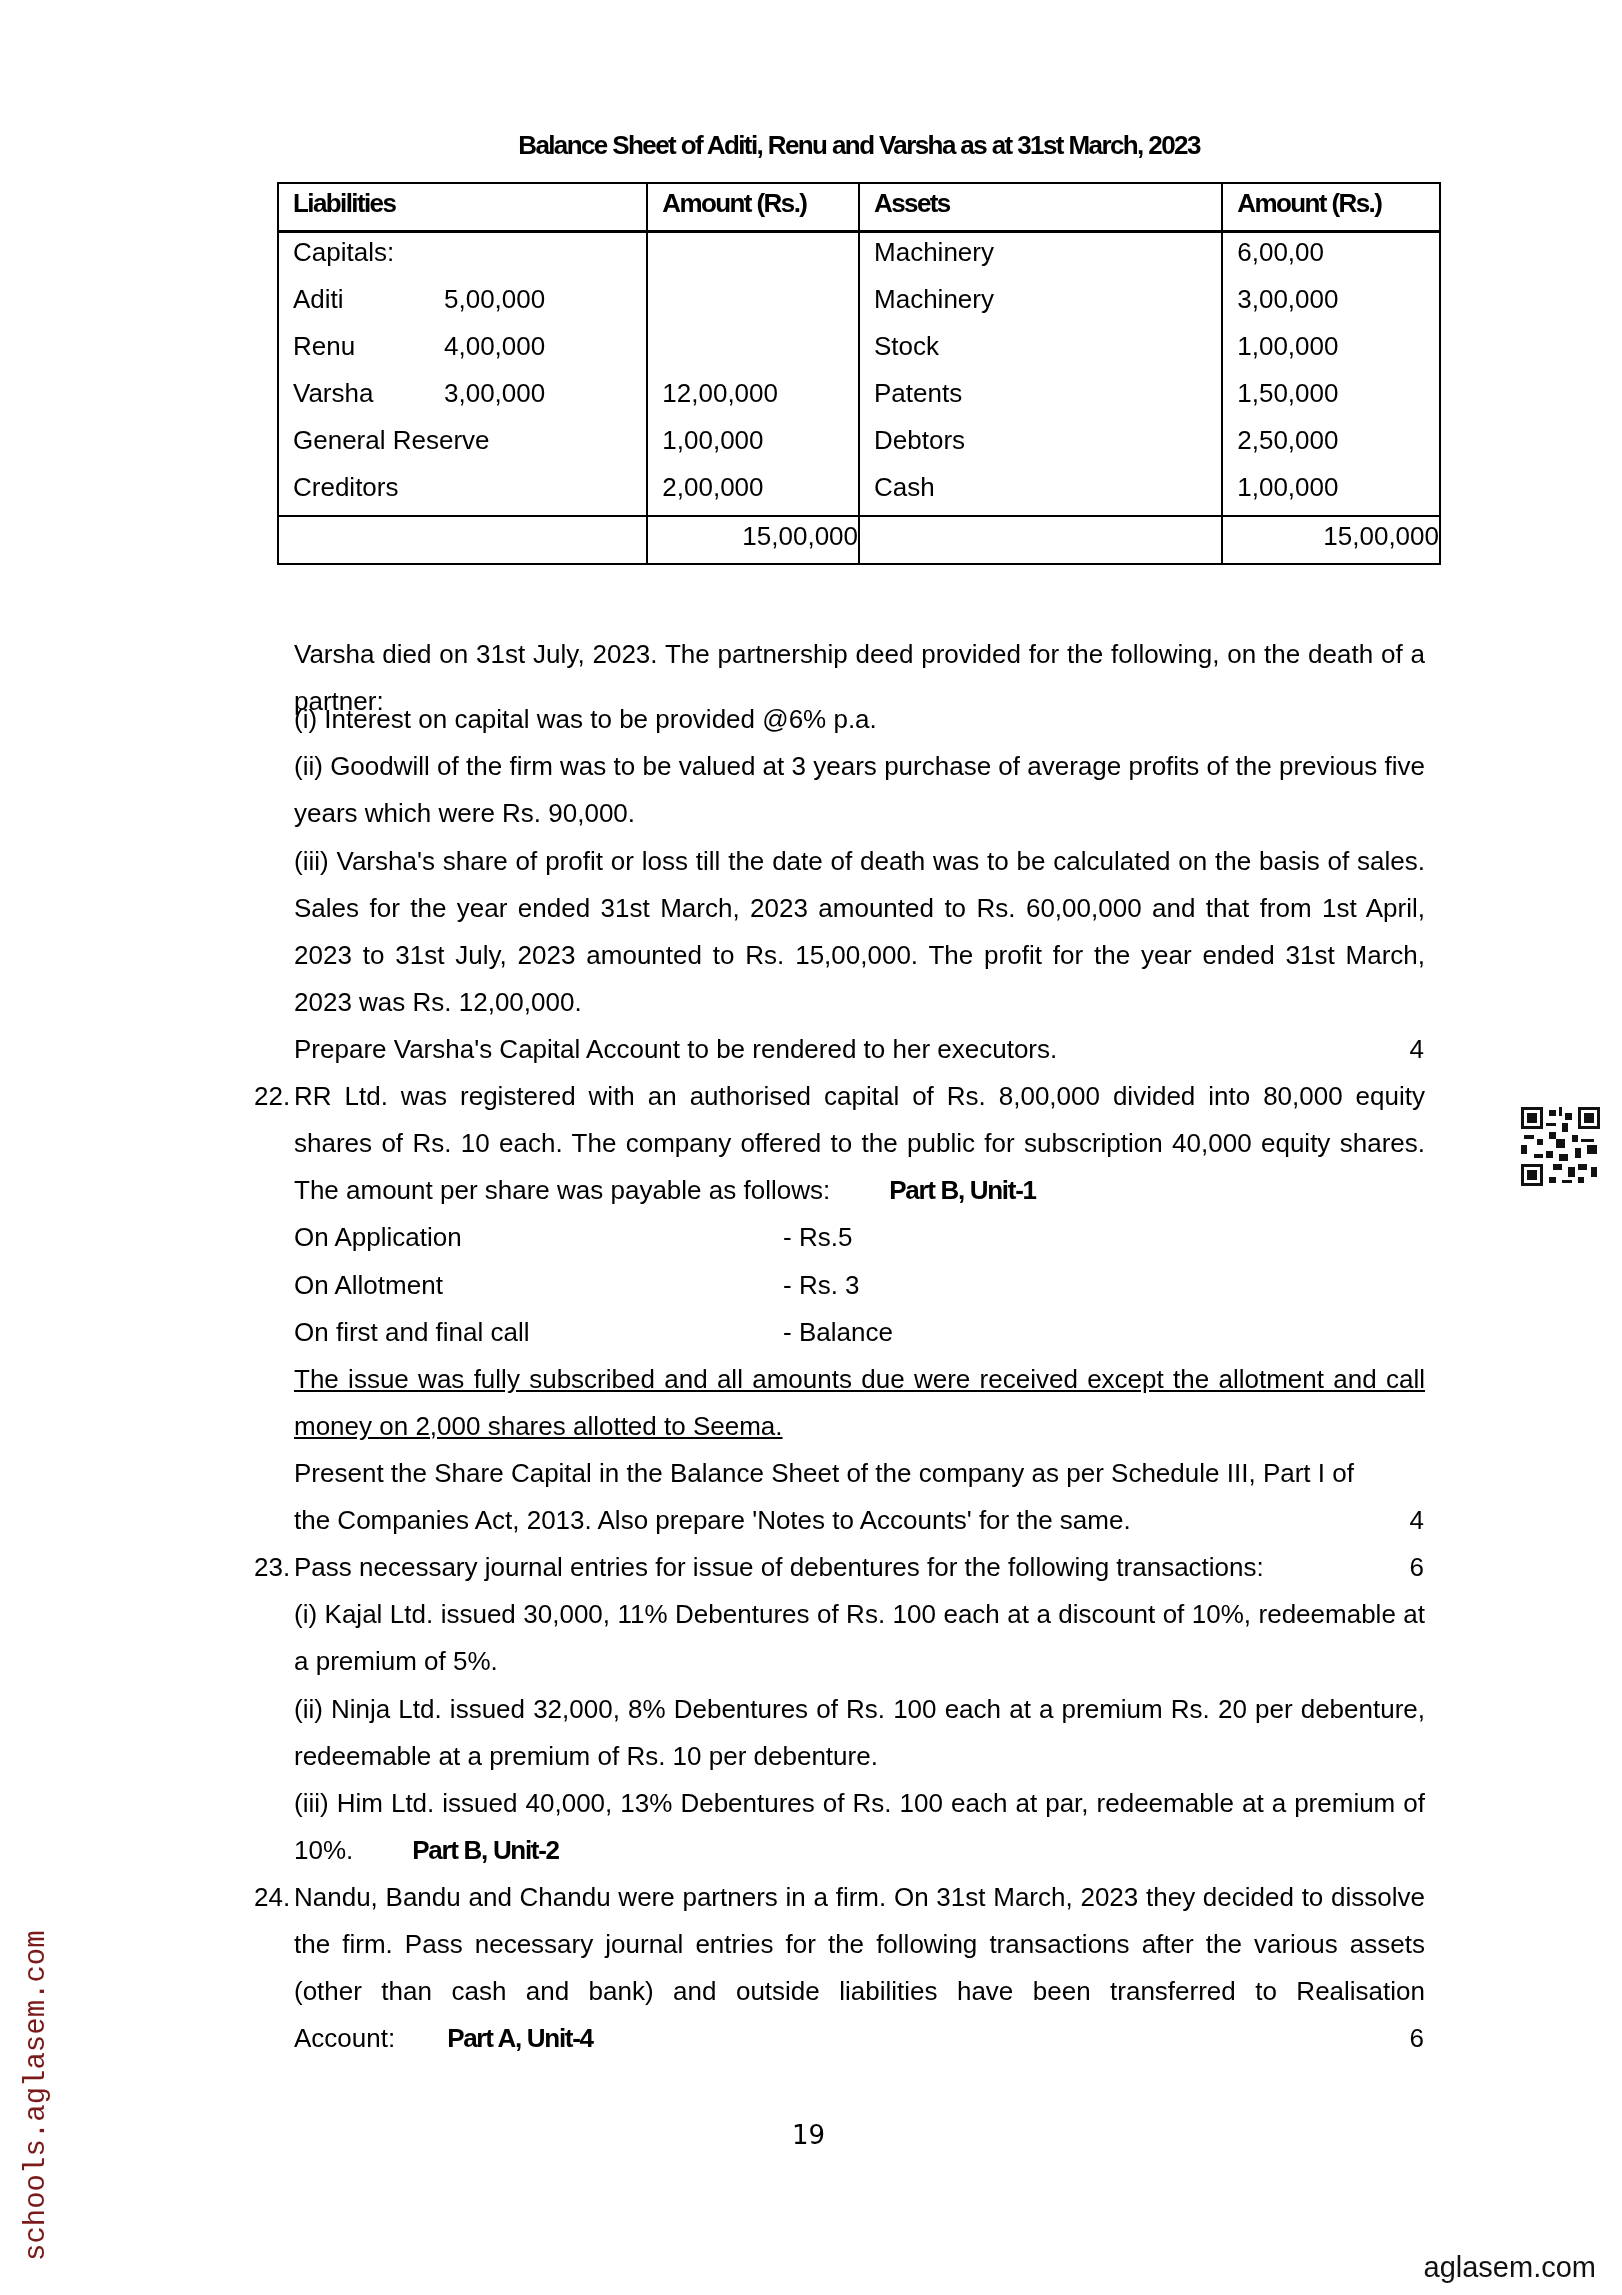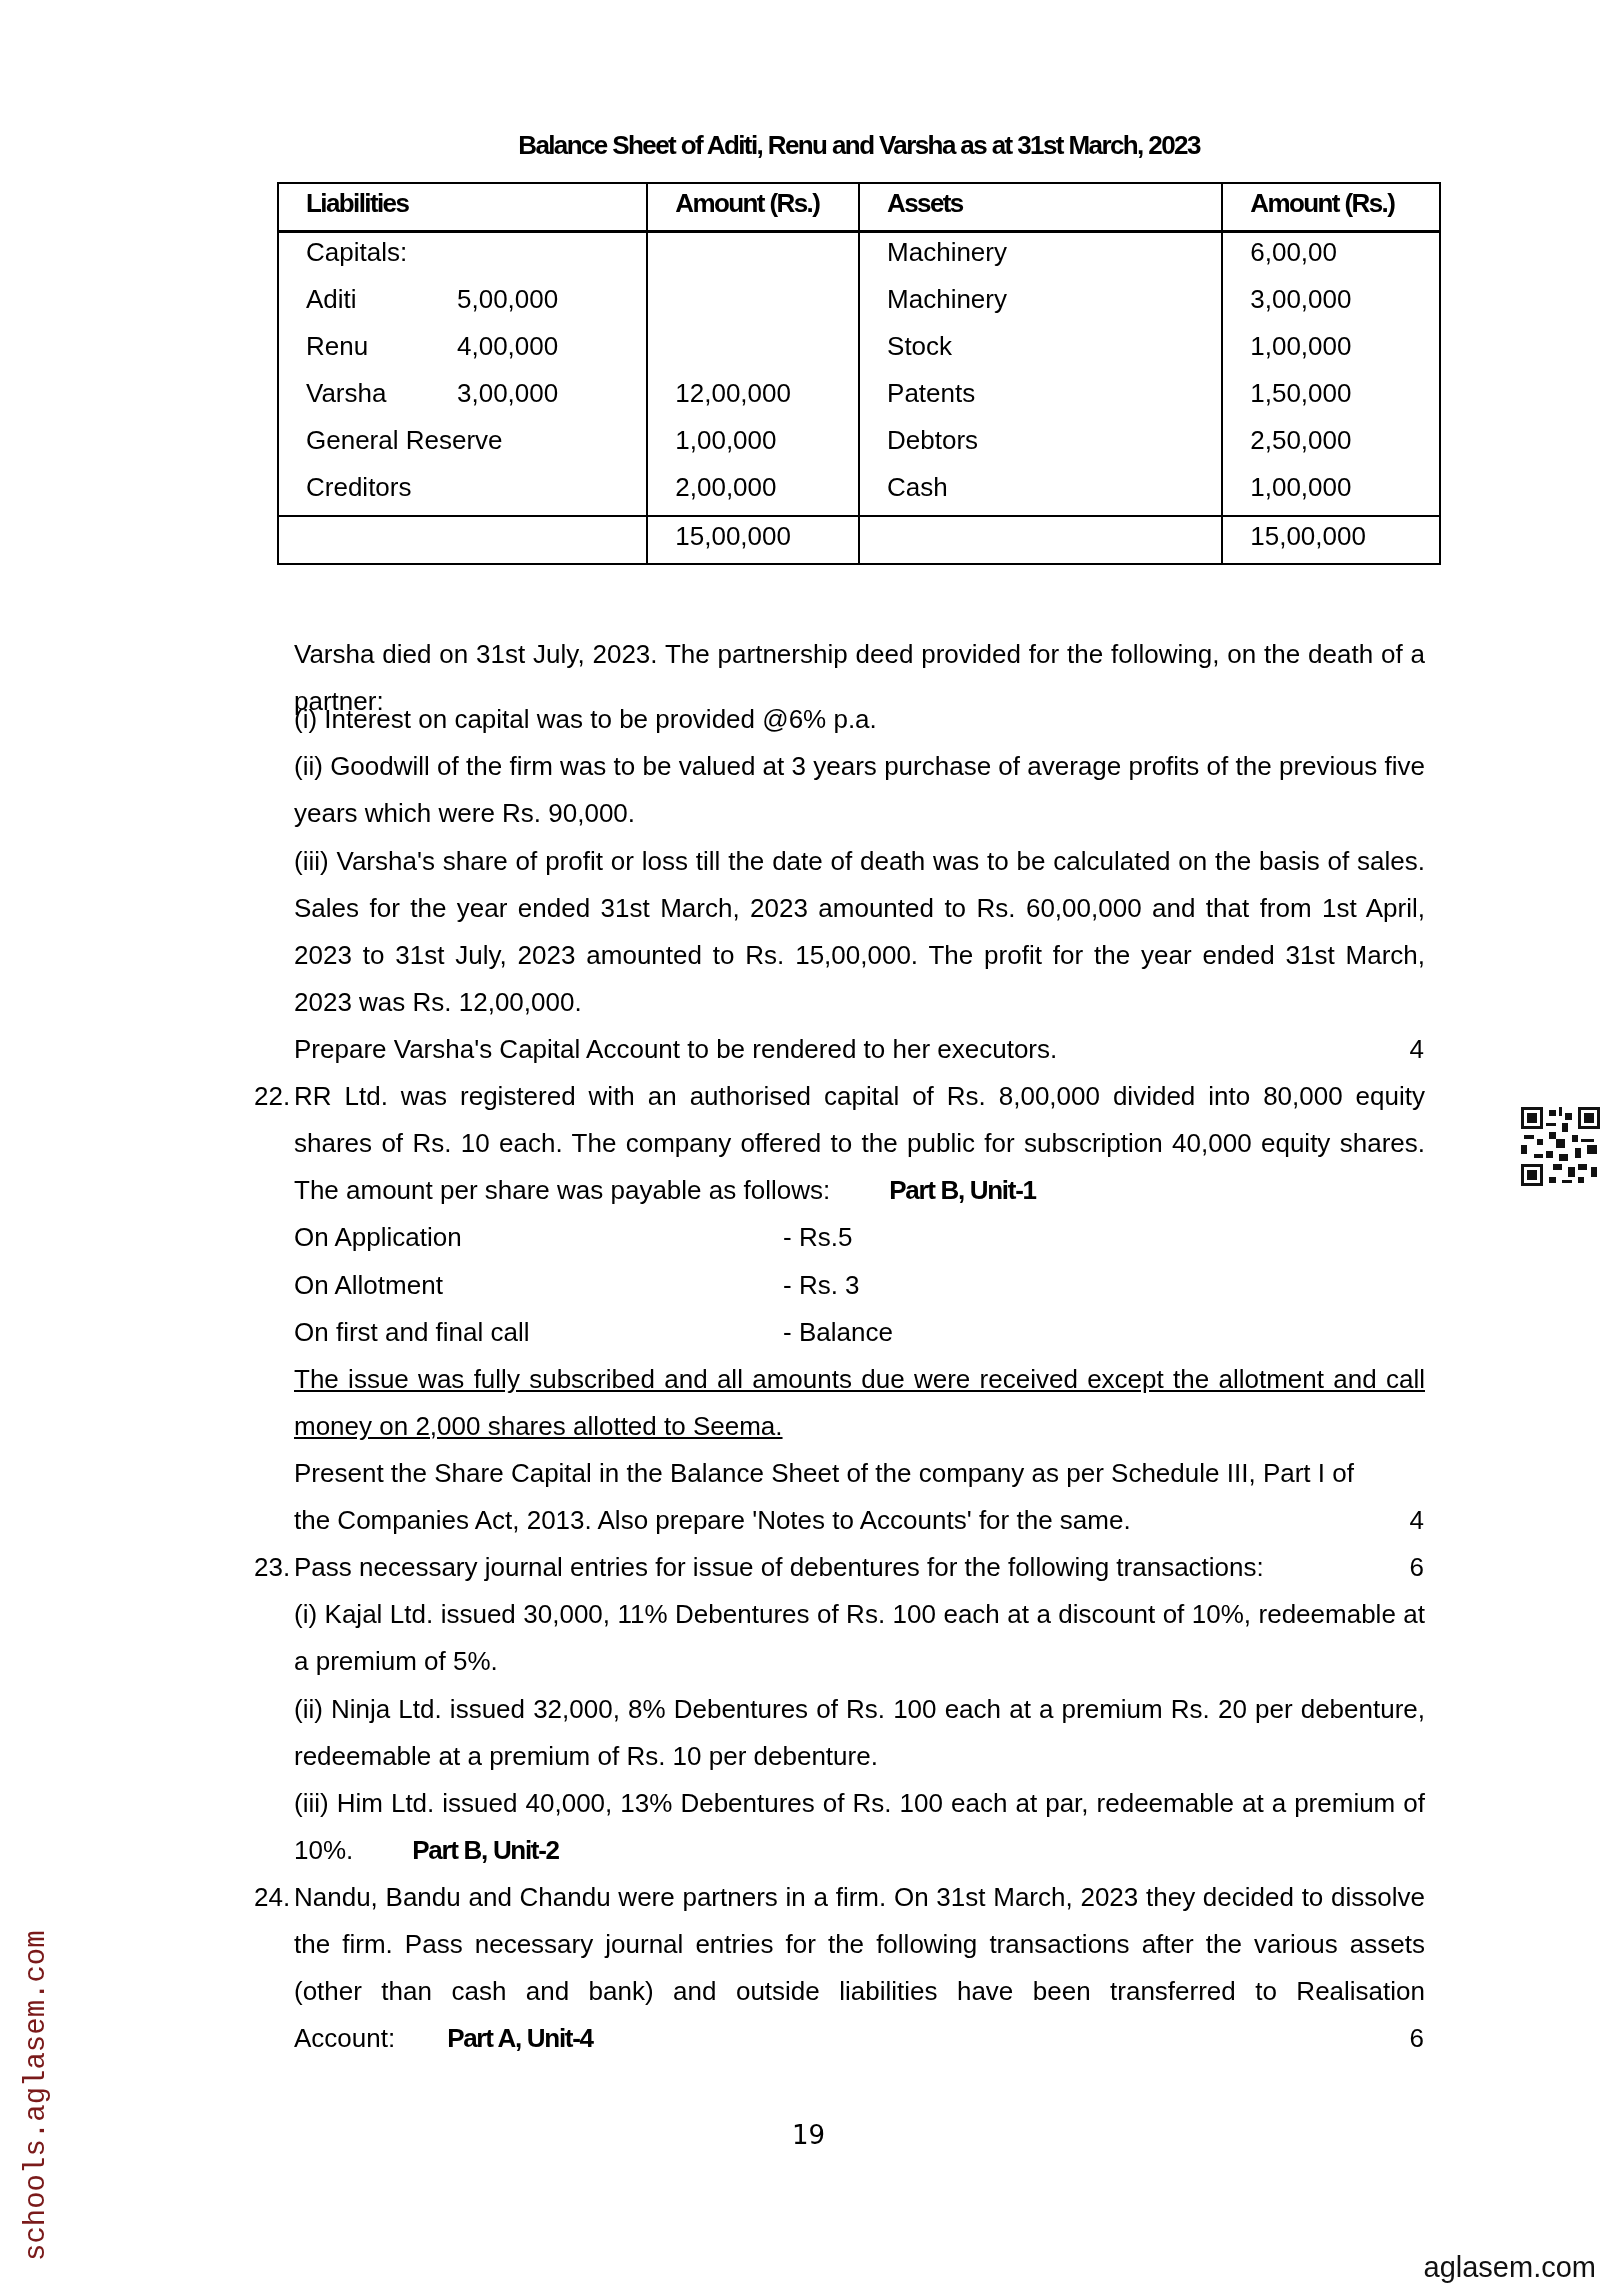--- a/index.html
+++ b/index.html
@@ -3,23 +3,23 @@
 <meta charset="utf-8">
 <style>
   html, body { margin: 0; padding: 0; background: #ffffff; }
   body { width: 1622px; height: 2295px; position: relative; overflow: hidden;
          font-family: "Liberation Sans", sans-serif; color: #000; }
   .title { position: absolute; left: 277px; width: 1164px; top: 130px; text-align: center;
            font-weight: bold; font-size: 26px; letter-spacing: -1.6px; transform: scaleX(1); }
   table.bs { position: absolute; left: 277px; top: 182px; width: 1164px;
              border-collapse: collapse; font-size: 26px; }
   table.bs td, table.bs th { border-left: 2.6px solid #000; border-right: 2.6px solid #000;
-             padding: 0 0 0 27px; text-align: left; vertical-align: top; height: 47px; line-height: 39px; }
+             padding: 0 0 0 14px; text-align: left; vertical-align: top; height: 47px; line-height: 39px; }
   table.bs th { font-weight: bold; letter-spacing: -1.6px; border-top: 2.6px solid #000; border-bottom: 3.9px solid #000; height: 46px; }
-  table.bs tr.total td { border-top: 2.6px solid #000; border-bottom: 2.6px solid #000; height: 46px; }
+  table.bs tr.total td { border-top: 2.6px solid #000; border-bottom: 2.6px solid #000; height: 46px; text-align: right; }
   table.bs col.c1 { width: 370px; } table.bs col.c2 { width: 212px; }
   table.bs col.c3 { width: 364px; } table.bs col.c4 { width: 218px; }
   .partner-name { display: inline-block; width: 151px; }
   .line { position: absolute; font-size: 26px; line-height: 47px; white-space: nowrap; }
   .para { position: absolute; left: 294px; width: 1131px; font-size: 26px; line-height: 47px; text-align: justify; }
   .qnum { position: absolute; left: 254px; font-size: 26px; line-height: 47px; }
   .marks { position: absolute; right: 198px; font-size: 26px; line-height: 47px; }
   .tag { font-weight: bold; letter-spacing: -1.3px; margin-left: 59px; }
   .pageno { position: absolute; left: 0; width: 1617px; text-align: center; top: 2120px; font-size: 26px;
             font-family: "DejaVu Sans", sans-serif; }

